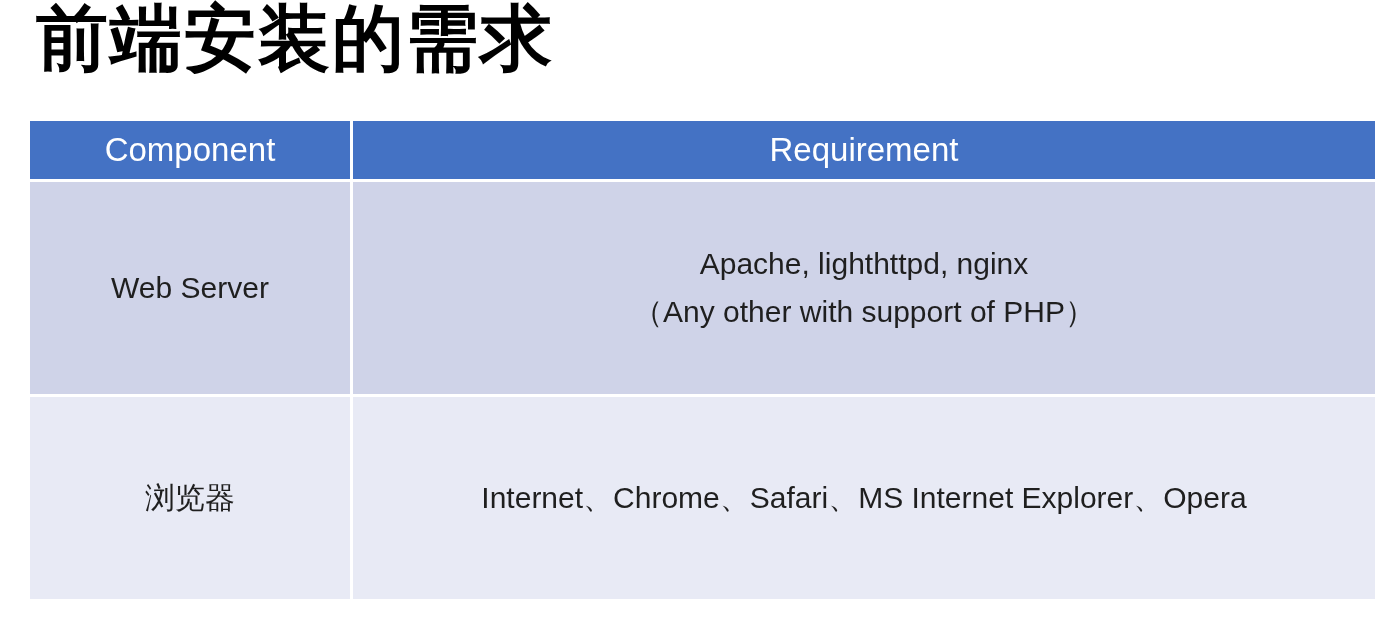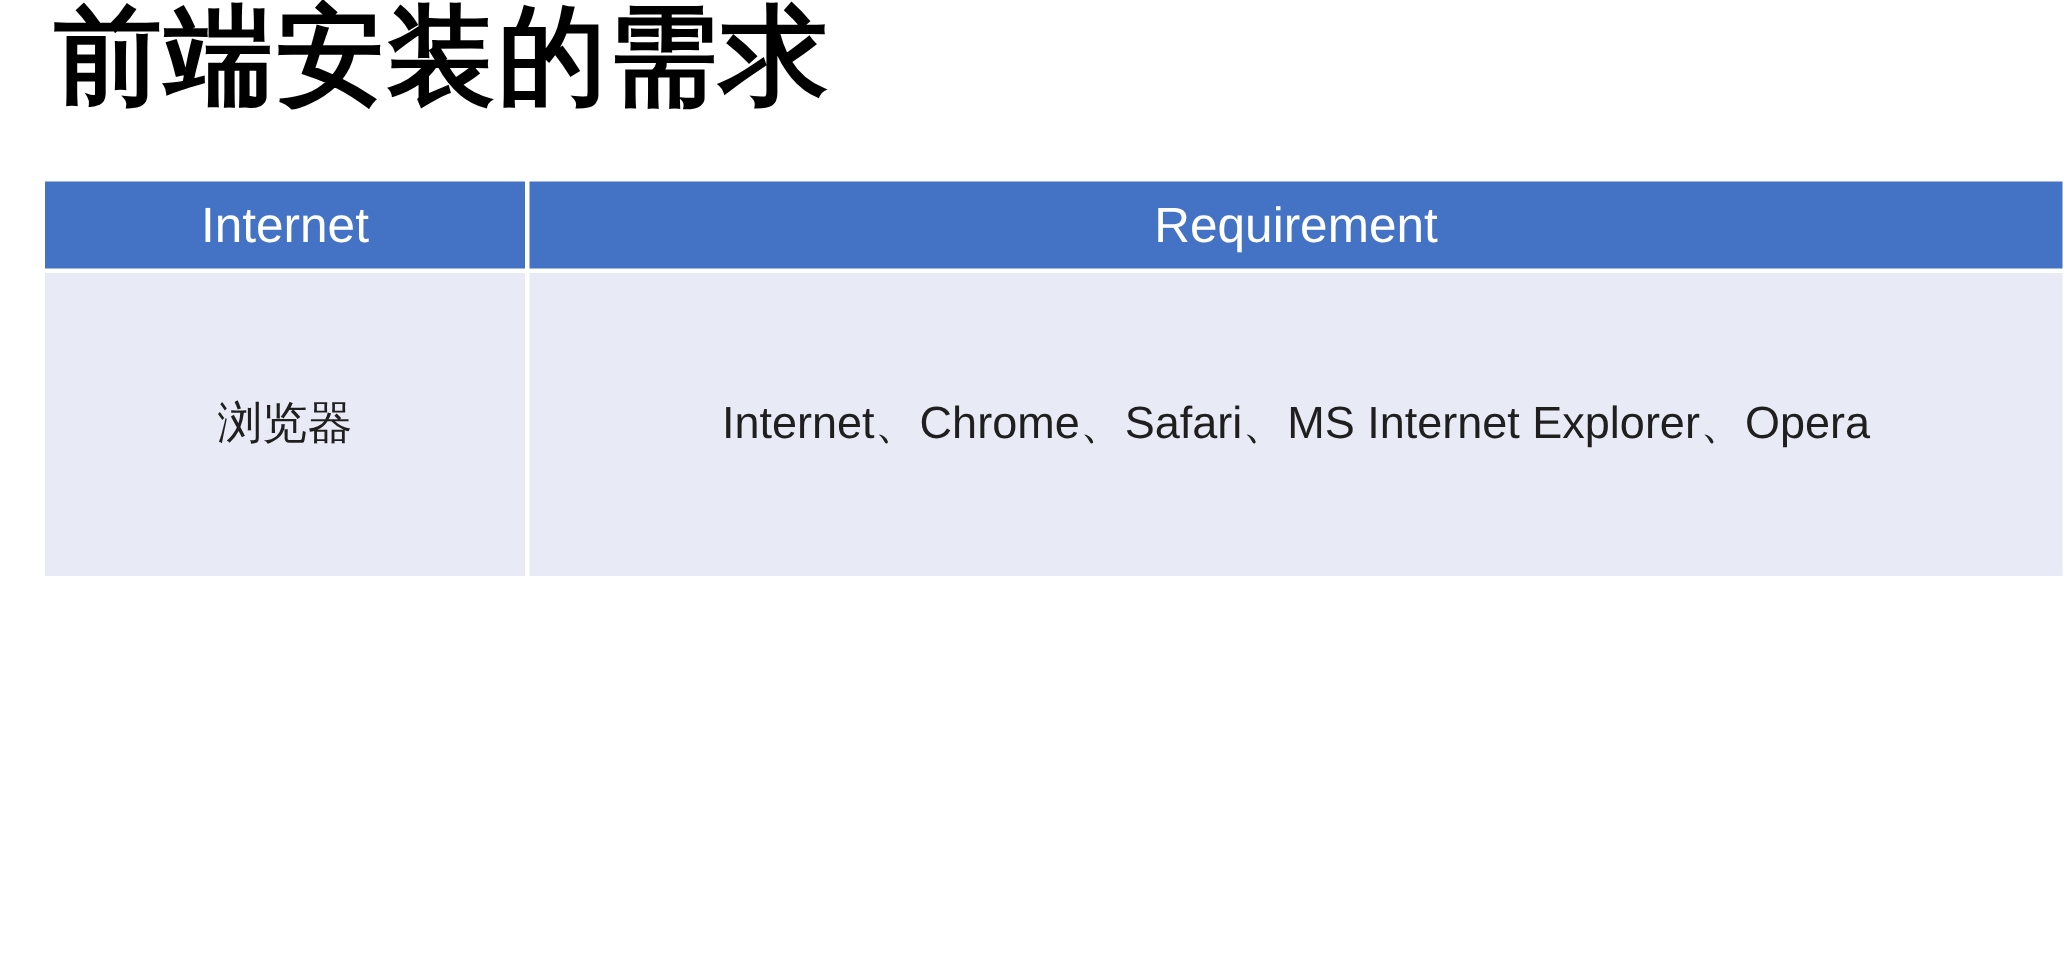--- a/index.html
+++ b/index.html
@@ -72,25 +72,32 @@
 
   <h1 class="title">前端安装的需求</h1>
 
   <table class="req-table">
     <colgroup>
       <col class="col-component">
       <col class="col-requirement">
     </colgroup>
     <thead>
       <tr>
-        <th>Internet</th>
+        <th>Component</th>
         <th>Requirement</th>
       </tr>
     </thead>
     <tbody>
+      <tr class="row-odd">
+        <td>Web Server</td>
+        <td>
+          <div>Apache, lighthttpd, nginx</div>
+          <div>（Any other with support of PHP）</div>
+        </td>
+      </tr>
       <tr class="row-even">
         <td>浏览器</td>
         <td>Internet、Chrome、Safari、MS Internet Explorer、Opera</td>
       </tr>
     </tbody>
   </table>
 
 </div>
 
 </body></html>

